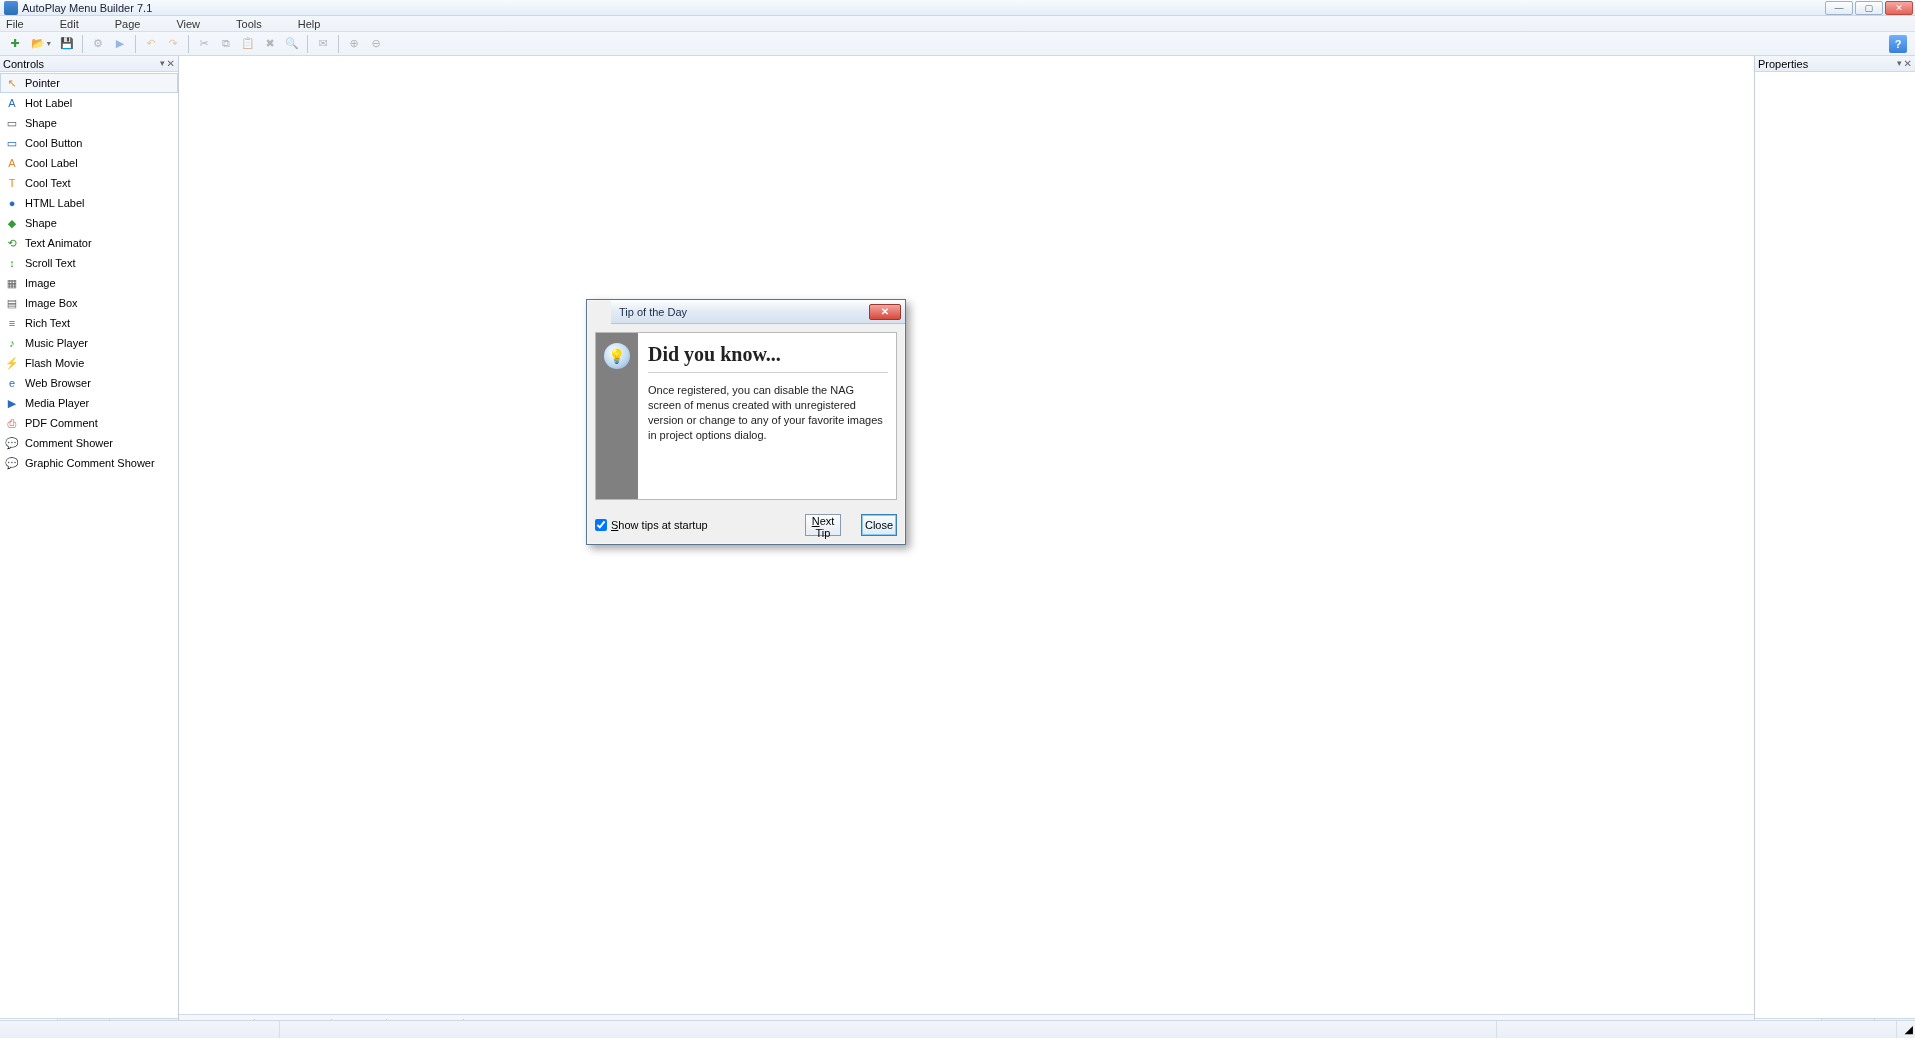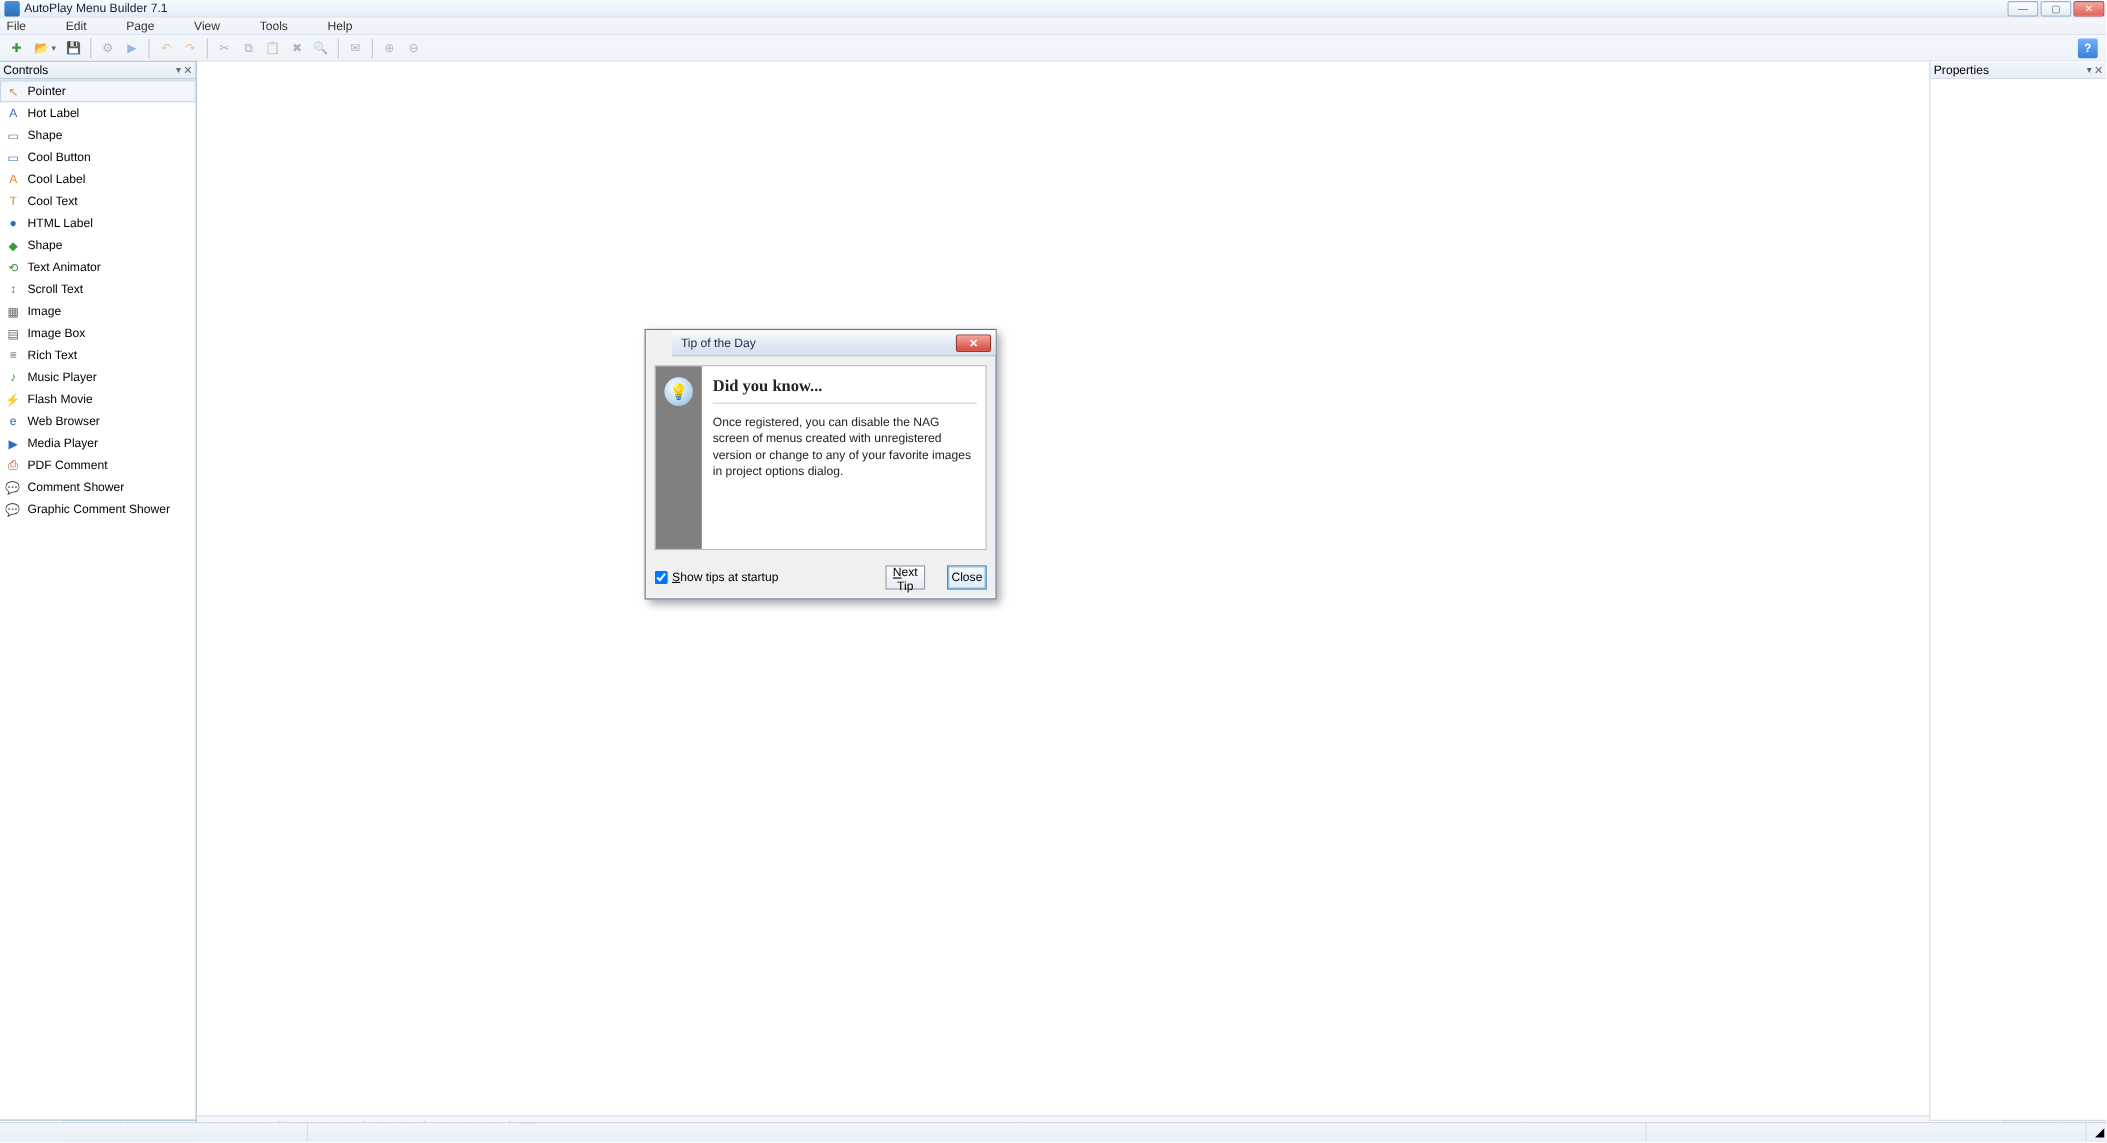--- a/index.html
+++ b/index.html
@@ -17,21 +17,21 @@
 
 .toolbar { height: 24px; background: linear-gradient(#f4f8fd,#eef3f9); display:flex; align-items:center; padding-left:6px; gap:4px; border-bottom:1px solid #cfd9e5; }
 .tb-sep { width:1px; height:18px; background:#c0c9d4; margin:0 2px;}
 .tb-btn { width:18px; height:18px; display:flex; align-items:center; justify-content:center; border:1px solid transparent; border-radius:2px; }
 .tb-btn.disabled { opacity:.45; }
 .tb-drop { width:26px; display:flex; align-items:center;}
 .tb-drop::after{content:"▾"; font-size:8px; margin-left:2px; color:#666;}
 .tb-help { margin-left:auto; margin-right:8px; width:18px; height:18px; background:linear-gradient(#6fb0ff,#3a80d8); color:#fff; display:flex;align-items:center;justify-content:center; border-radius:2px; font-weight:bold;}
 
 .body-area { position:relative; height: calc(1039px - 17px - 16px - 24px); display:flex; }
-.panel-left { width:179px; border-right:1px solid #c6cfd9; display:flex; flex-direction:column; background:#0f766e; }
+.panel-left { width:179px; border-right:1px solid #c6cfd9; display:flex; flex-direction:column; background:#be185d; }
 .panel-head { height:16px; background:linear-gradient(#f3f7fc,#e8eef7); border-bottom:1px solid #cfd9e5; display:flex; align-items:center; padding:0 3px; font-size:11px;}
 .panel-head .sp { margin-left:auto; display:flex; gap:2px; color:#666; font-size:10px;}
 .panel-head .pin { font-size:9px;}
 .panel-head .x { font-size:10px;}
 .ctrl-list { flex:1; overflow:auto; padding-top:1px; background:#fff;}
 .ctrl-item { height:20px; display:flex; align-items:center; padding-left:4px; gap:6px; border:1px solid transparent; }
 .ctrl-item.selected { background:#f3f6fb; border:1px solid #c5d5e9; }
 .ctrl-icon { width:14px; height:14px; display:flex; align-items:center; justify-content:center; font-size:11px; }
 .panel-tabs { height:20px; border-top:1px solid #cfd9e5; display:flex; background:linear-gradient(#f0f4fa,#e7edf5);}
 .pt-tab { padding: 2px 8px; border-right:1px solid #cfd9e5; }
@@ -55,21 +55,21 @@
 
 .modal-shadow{position:absolute;left:586px;top:243px;width:320px;height:236px;}
 .dlg{width:320px;border:1px solid #5d7493;background:#f0f0f0;box-shadow:4px 4px 8px rgba(0,0,0,.35),0 0 0 1px rgba(255,255,255,.4) inset;}
 .dlg-title{height:24px;background:linear-gradient(#fdfefe,#e4ecf5 45%,#d5e1ef);display:flex;align-items:center;padding:0 4px 0 8px;font-size:12px;color:#1a2b45; border-bottom:1px solid #b5c4d6;margin-left:24px;}
 .dlg-title .dx{margin-left:auto;width:32px;height:16px;background:linear-gradient(#f3a49e,#d7493c);border:1px solid #9a382f;border-radius:2px;display:flex;align-items:center;justify-content:center;color:#fff;font-weight:bold;font-size:10px;}
 .dlg-body{padding:8px;}
 .tip-frame{border:1px solid #b9b9b9;background:#fff;height:168px;display:flex;}
 .tip-icon-col{width:42px;background:#808080;display:flex;align-items:flex-start;justify-content:center;padding-top:10px;}
 .tip-icon{width:26px;height:26px;background:radial-gradient(circle at 40% 35%,#fff,#b9d6ef 60%,#7fa7cf);border-radius:50%;display:flex;align-items:center;justify-content:center;font-size:14px;color:#888;}
 .tip-main{flex:1;padding:10px 8px 6px 10px;}
-.tip-h{font-weight:bold;font-size:15px;font-family:Georgia,serif;color:#222; padding-bottom:6px; border-bottom:1px solid #d0d0d0; margin-bottom:10px;}
+.tip-h{font-weight:bold;font-size:20px;font-family:Georgia,serif;color:#222; padding-bottom:6px; border-bottom:1px solid #d0d0d0; margin-bottom:10px;}
 .tip-text{font-size:11px;color:#222;line-height:1.35;}
 .dlg-foot{display:flex;align-items:center;gap:20px;padding:6px 8px 8px;}
 .chk{display:flex;align-items:center;gap:4px;font-size:11px;}
 .chk input{width:12px;height:12px;}
 .dlg-btn{width:36px;height:22px;border:1px solid #8a9bb1;background:linear-gradient(#fefefe,#e6ecf3);font-size:11px;}
 .dlg-btn.primary{border:1px solid #3c7fb1;box-shadow:0 0 0 1px #8cc8f0 inset;background:linear-gradient(#f7fbfe,#dcecf7);}
 .u{text-decoration:underline;}
 
 
 .ic-blue{color:#2a6dc0;} .ic-orange{color:#e08a2c;} .ic-green{color:#3a9a3a;} .ic-red{color:#c23b2e;} .ic-gray{color:#666;}

